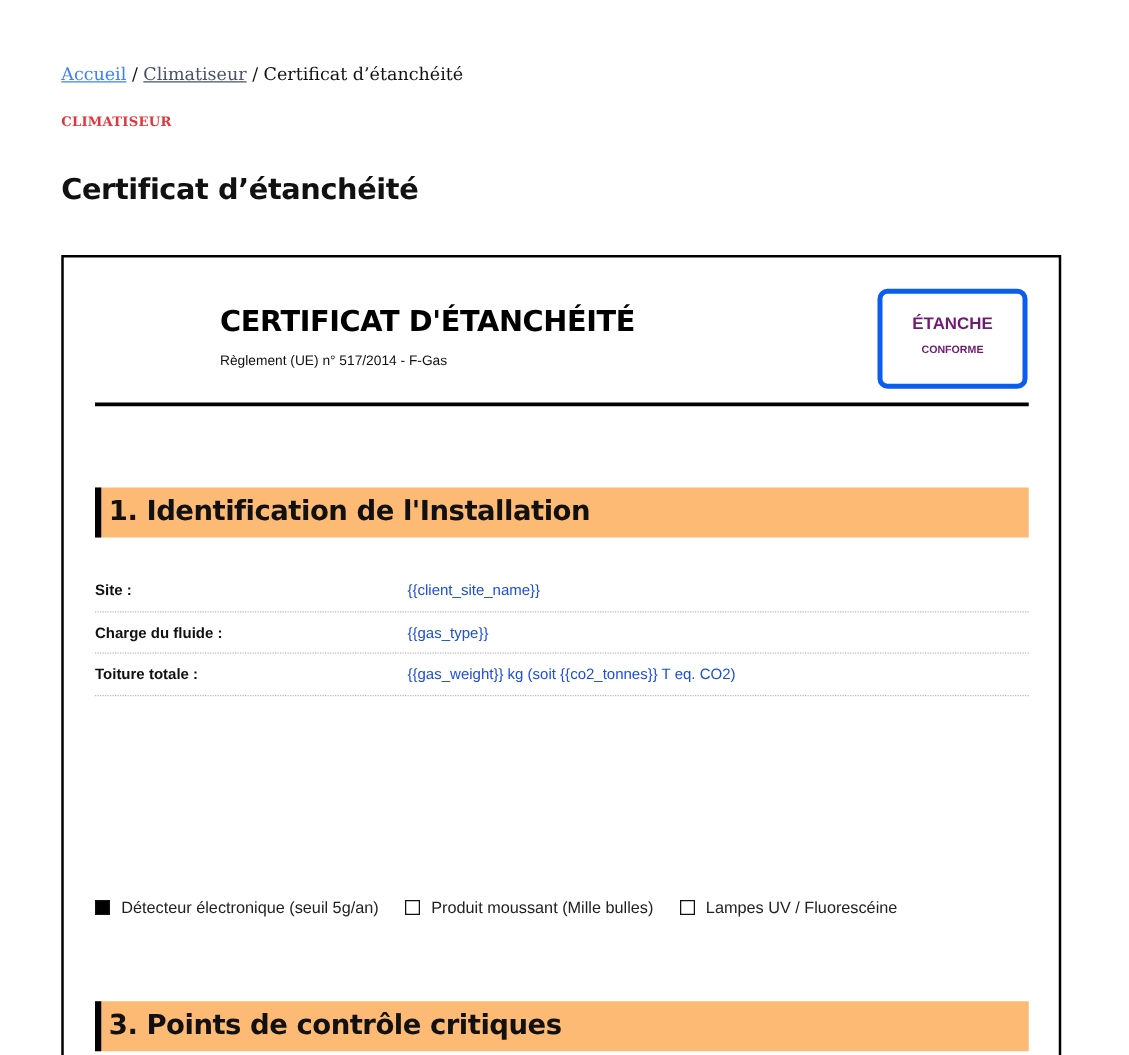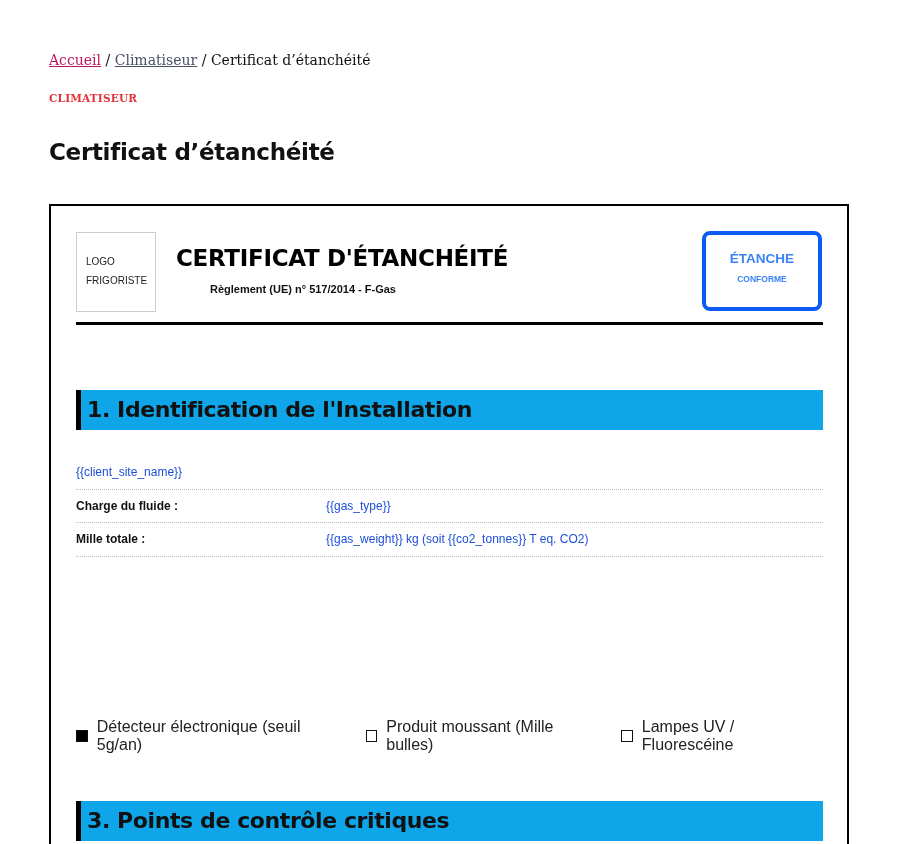--- a/index.html
+++ b/index.html
@@ -4,21 +4,21 @@
   <style>
     * { box-sizing: border-box; margin: 0; padding: 0; }
     html, body { width: 903px; height: 844px; overflow: hidden; background: #ffffff; }
     body { font-family: "Liberation Sans", sans-serif; color: #000; position: relative; }
 
     .breadcrumb {
       position: absolute; left: 49px; top: 52px;
       font-family: "DejaVu Serif", "Liberation Serif", serif;
       font-size: 14px; color: #111;
     }
-    .breadcrumb a { color: #be185d; text-decoration: underline; }
+    .breadcrumb a { color: #3b82f6; text-decoration: underline; }
     .breadcrumb a.muted { color: #4a5068; }
     .category {
       position: absolute; left: 49px; top: 92px;
       font-family: "DejaVu Serif", "Liberation Serif", serif;
       font-size: 10.5px; font-weight: bold; color: #e2343a; letter-spacing: 0.2px;
     }
     .page-title {
       position: absolute; left: 49px; top: 139px;
       font-family: "DejaVu Sans", sans-serif;
       font-size: 23px; font-weight: bold; color: #111; letter-spacing: -0.3px;
@@ -40,49 +40,49 @@
       font-size: 10px; color: #222; line-height: 19px;
       padding: 19px 0 0 9px;
     }
     .doc-title {
       position: absolute; left: 100px; top: 14px;
       font-family: "DejaVu Sans", sans-serif;
       font-size: 23px; font-weight: bold; color: #000; letter-spacing: -0.3px;
     }
     .doc-subtitle {
       position: absolute; left: 100px; top: 52px;
-      font-size: 11px; font-weight: bold; color: #111; margin-left: 34px;
+      font-size: 11px; font-weight: normal; color: #111;
     }
     .status-badge {
       position: absolute; left: 626px; top: 0px; width: 120px; height: 80px;
       border: 4px solid #0a5cf2; border-radius: 8px;
-      text-align: center; color: #3b82f6;
+      text-align: center; color: #701a75;
     }
     .status-main { display: block; margin-top: 16px; font-size: 13.5px; font-weight: bold; }
     .status-sub { display: block; margin-top: 8px; font-size: 8.5px; font-weight: bold; }
 
     .section-head {
       position: absolute; left: 25px; width: 747px; height: 40px;
-      background: #0ea5e9; border-left: 5px solid #000;
+      background: #fdba74; border-left: 5px solid #000;
       font-family: "DejaVu Sans", sans-serif;
       font-size: 22px; font-weight: bold; color: #111;
       padding-left: 6px; line-height: 40px; letter-spacing: -0.4px;
     }
 
     .info-table { position: absolute; left: 25px; top: 250px; width: 747px; }
     .info-row {
       display: flex; height: 33.5px; align-items: center;
       border-bottom: 1px dotted #bbb; font-size: 12px;
     }
     .info-label { width: 250px; font-weight: bold; color: #111; }
     .info-value { color: #1d4ed8; }
 
     .methods {
       position: absolute; left: 25px; top: 512px;
-      display: flex; align-items: center; font-size: 16px; color: #222;
+      display: flex; align-items: center; font-size: 13px; color: #222;
     }
     .method { display: flex; align-items: center; margin-right: 21px; }
     .cb {
       width: 12px; height: 12px; border: 1px solid #111; margin-right: 9px; background: #fff;
     }
     .cb.checked { background: #000; }
   </style>
 </head>
 <body>
 
@@ -93,44 +93,41 @@
   <span>/</span>
   <span>Certificat d’étanchéité</span>
 </nav>
 
 <div class="category">CLIMATISEUR</div>
 
 <h1 class="page-title">Certificat d’étanchéité</h1>
 
 <div class="doc">
   <div class="doc-header">
-    <div class="logo-box">
-      <div>LOGO</div>
-      <div>FRIGORISTE</div>
-    </div>
     <div class="doc-title">CERTIFICAT D'ÉTANCHÉITÉ</div>
     <div class="doc-subtitle">Règlement (UE) n° 517/2014 - F-Gas</div>
     <div class="status-badge">
       <span class="status-main">ÉTANCHE</span>
       <span class="status-sub">CONFORME</span>
     </div>
   </div>
 
   <div class="section-head" style="top:184px;">1. Identification de l'Installation</div>
 
   <div class="info-table">
     <div class="info-row">
+      <div class="info-label">Site :</div>
       <div class="info-value">{{client_site_name}}</div>
     </div>
     <div class="info-row">
       <div class="info-label">Charge du fluide :</div>
       <div class="info-value">{{gas_type}}</div>
     </div>
     <div class="info-row">
-      <div class="info-label">Mille totale :</div>
+      <div class="info-label">Toiture totale :</div>
       <div class="info-value">{{gas_weight}} kg (soit {{co2_tonnes}} T eq. CO2)</div>
     </div>
   </div>
 
 
   <div class="methods">
     <div class="method">
       <span class="cb checked"></span>
       <span>Détecteur électronique (seuil 5g/an)</span>
     </div>

